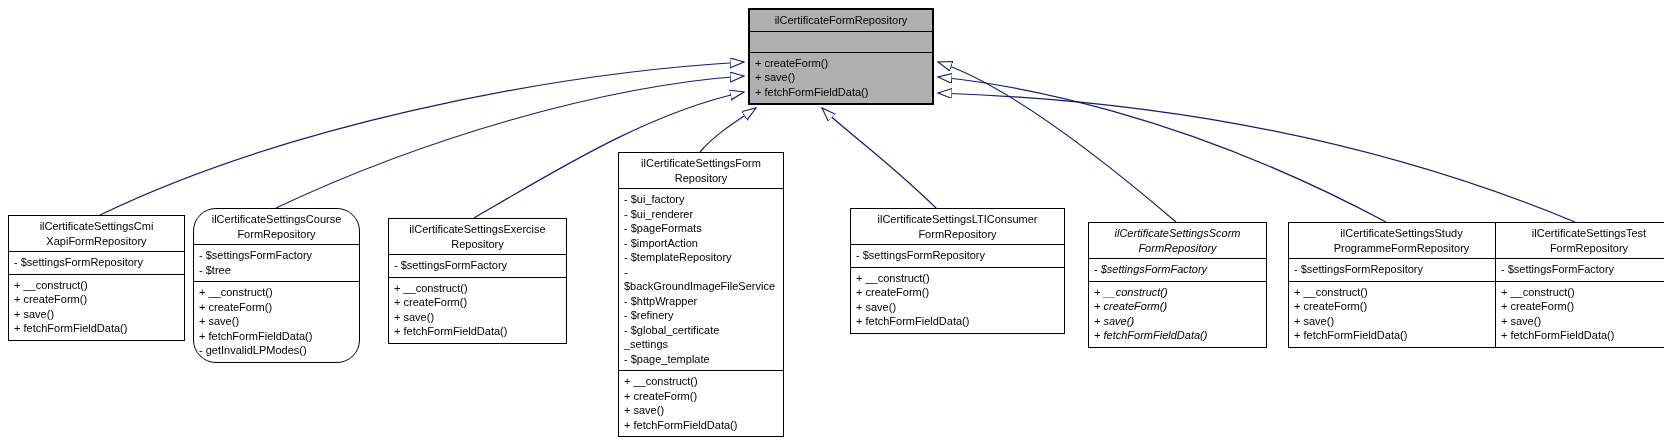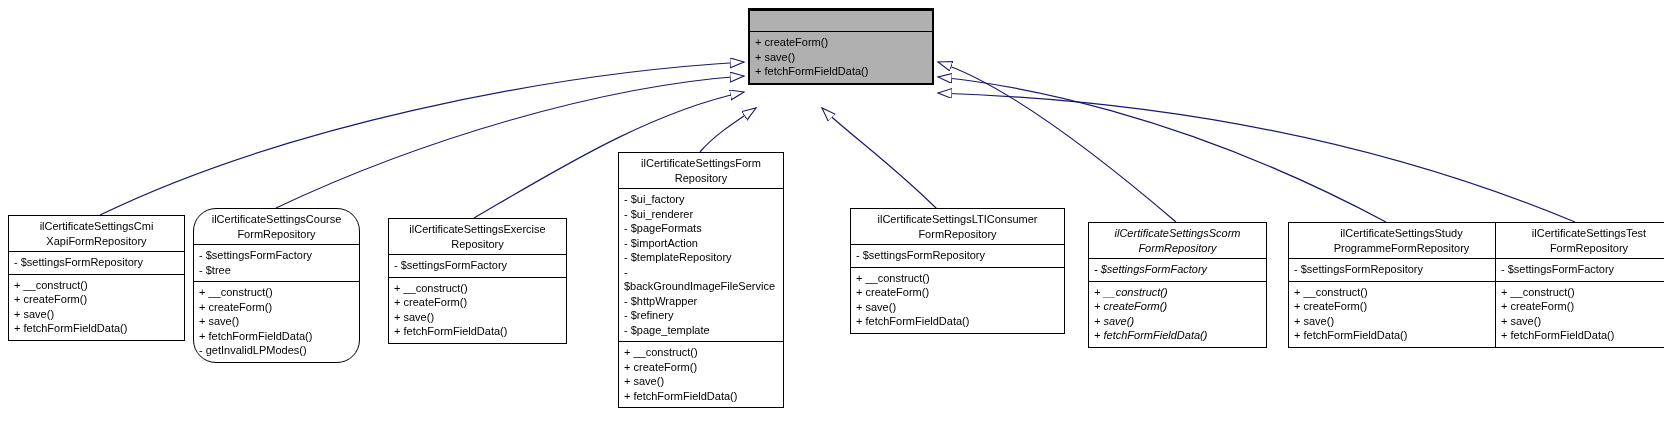--- a/index.html
+++ b/index.html
@@ -64,20 +64,21 @@
     <path class="edge" d="M 474 218 C 560 168, 650 112, 744 92" marker-end="url(#arrow)"></path>
     <path class="edge" d="M 700 152 C 714 135, 738 120, 756 108" marker-end="url(#arrow)"></path>
     <path class="edge" d="M 950 222 C 898 168, 846 132, 822 108" marker-end="url(#arrow)"></path>
     <path class="edge" d="M 1176 222 C 1066 128, 988 78, 938 62" marker-end="url(#arrow)"></path>
     <path class="edge" d="M 1386 222 C 1180 112, 1010 84, 938 77" marker-end="url(#arrow)"></path>
     <path class="edge" d="M 1575 222 C 1300 108, 1030 96, 938 93" marker-end="url(#arrow)"></path>
   </svg>
 
   <div id="boxes">
       <div class="uml-class base" style="left: 748px; top: 8px; width: 186px;">
+        <div class="uml-title">ilCertificateFormRepository</div>
         <div class="uml-attrs empty"></div>
         <div class="uml-methods">
           <div>+ createForm()</div>
           <div>+ save()</div>
           <div>+ fetchFormFieldData()</div>
         </div>
       </div>
       <div class="uml-class" style="left: 8px; top: 215px; width: 177px;">
         <div class="uml-title">ilCertificateSettingsCmi
 XapiFormRepository</div>
@@ -124,20 +125,22 @@
 Repository</div>
         <div class="uml-attrs">
           <div>- $ui_factory</div>
           <div>- $ui_renderer</div>
           <div>- $pageFormats</div>
           <div>- $importAction</div>
           <div>- $templateRepository</div>
           <div>- $backGroundImageFileService</div>
           <div>- $httpWrapper</div>
           <div>- $refinery</div>
+          <div>- $global_certificate
+_settings</div>
           <div>- $page_template</div>
         </div>
         <div class="uml-methods">
           <div>+ __construct()</div>
           <div>+ createForm()</div>
           <div>+ save()</div>
           <div>+ fetchFormFieldData()</div>
         </div>
       </div>
       <div class="uml-class" style="left: 850px; top: 208px; width: 215px;">

